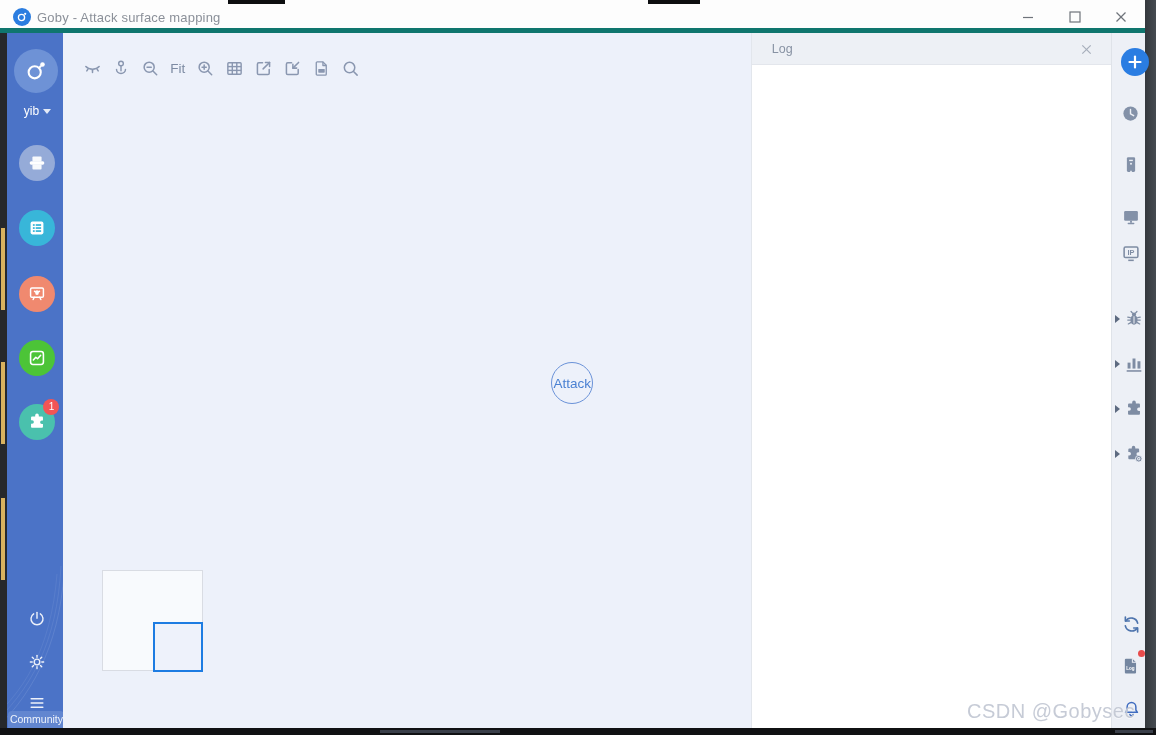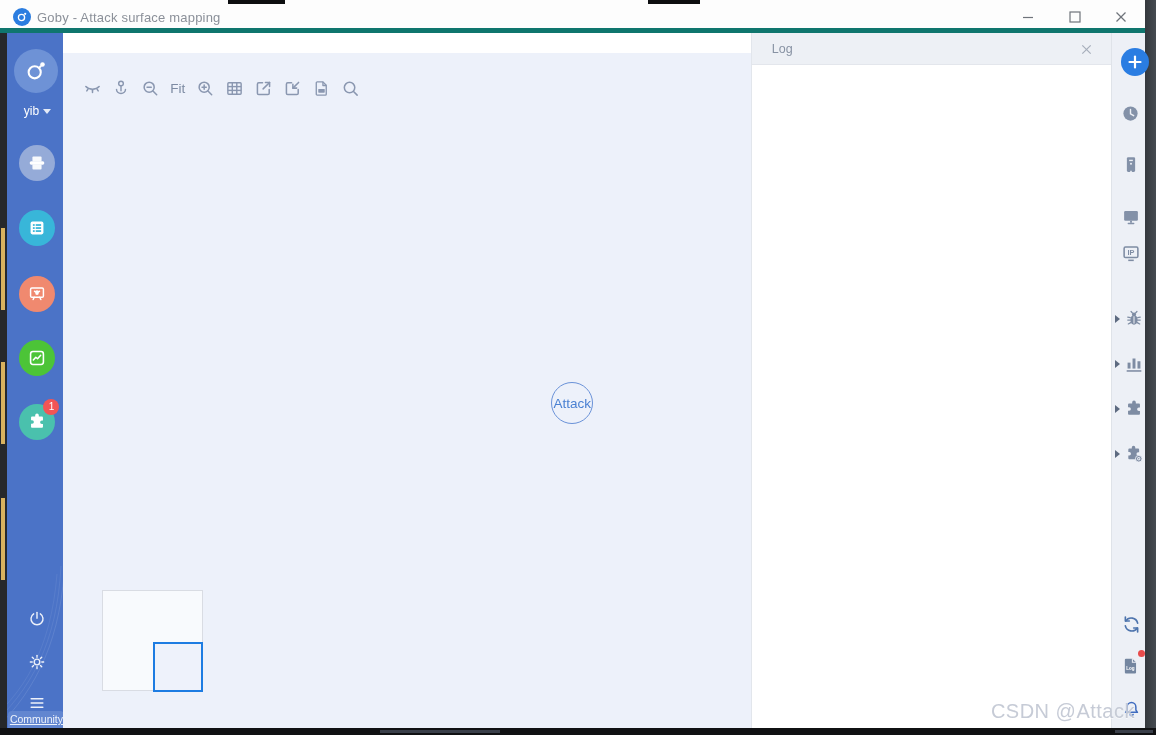--- a/index.html
+++ b/index.html
@@ -39,24 +39,24 @@
   .sb-user { position:absolute; left:0; top:71px; width:60px; text-align:center; color:#fff;
     font-size:12px; cursor:pointer; }
   .sb-user .caret { display:inline-block; margin-left:4px; width:0; height:0;
     border-left:4px solid transparent; border-right:4px solid transparent; border-top:5px solid rgba(255,255,255,.85); vertical-align:middle; }
   .sb-ico { position:absolute; left:12px; width:36px; height:36px; border-radius:50%;
     display:flex; align-items:center; justify-content:center; cursor:pointer; }
   .sb-badge { position:absolute; left:36px; top:366px; width:16px; height:16px; border-radius:50%;
     background:#f25555; color:#fff; font-size:10px; line-height:16px; text-align:center; z-index:3; }
   .sb-foot { position:absolute; left:17px; width:26px; height:26px; display:flex; align-items:center; justify-content:center; cursor:pointer; }
   .sb-community { position:absolute; left:1px; bottom:0; width:56px; height:17px; background:#6286d0;
-    border-radius:4px 4px 0 0; color:#eef3fc; font-size:10.5px; text-align:center; line-height:17px; cursor:pointer;text-decoration:underline; }
-
-  
-  .canvas { position:relative; width:740px; background:#edf1fa;margin-top:20px; }
+    border-radius:4px 4px 0 0; color:#eef3fc; font-size:10.5px; text-align:center; line-height:17px; cursor:pointer; }
+
+  
+  .canvas { position:relative; width:740px; background:#edf1fa; }
   .toolbar { position:absolute; left:18px; top:24px; display:flex; align-items:center; gap:7px; }
   .tb-btn { width:22px; height:22px; display:flex; align-items:center; justify-content:center; cursor:pointer; }
   .tb-fit { font-size:13.5px; color:#7d8ba3; padding:0 2px; cursor:pointer; }
   .start-btn { position:absolute; left:488px; top:329px; width:42px; height:42px; border-radius:50%;
     border:1.5px solid #6a92d8; color:#4a80d2; font-size:13.5px; display:flex; align-items:center;
     justify-content:center; cursor:pointer; background:transparent; }
   .minimap { position:absolute; left:39px; top:537px; width:101px; height:101px;
     border:1px solid #d9dce3; background:#f8fafd; }
   .minimap-view { position:absolute; left:90px; top:589px; width:50px; height:50px;
     border:2px solid #1d7ce2; background:#eef2fb; cursor:move; }
@@ -427,14 +427,14 @@
   <div class="edge-top-a"></div>
   <div class="edge-top-b"></div>
   <div class="edge-left">
     <div class="yellowmark" style="top:195px;height:82px;"></div>
     <div class="yellowmark" style="top:329px;height:82px;"></div>
     <div class="yellowmark" style="top:465px;height:82px;"></div>
   </div>
   <div class="frag" style="left:380px;width:120px;"></div>
   <div class="frag" style="left:1115px;width:38px;"></div>
 
-  <div class="watermark">CSDN @Attack</div>
+  <div class="watermark">CSDN @Gobysec</div>
 </div>
 
 </body></html>

